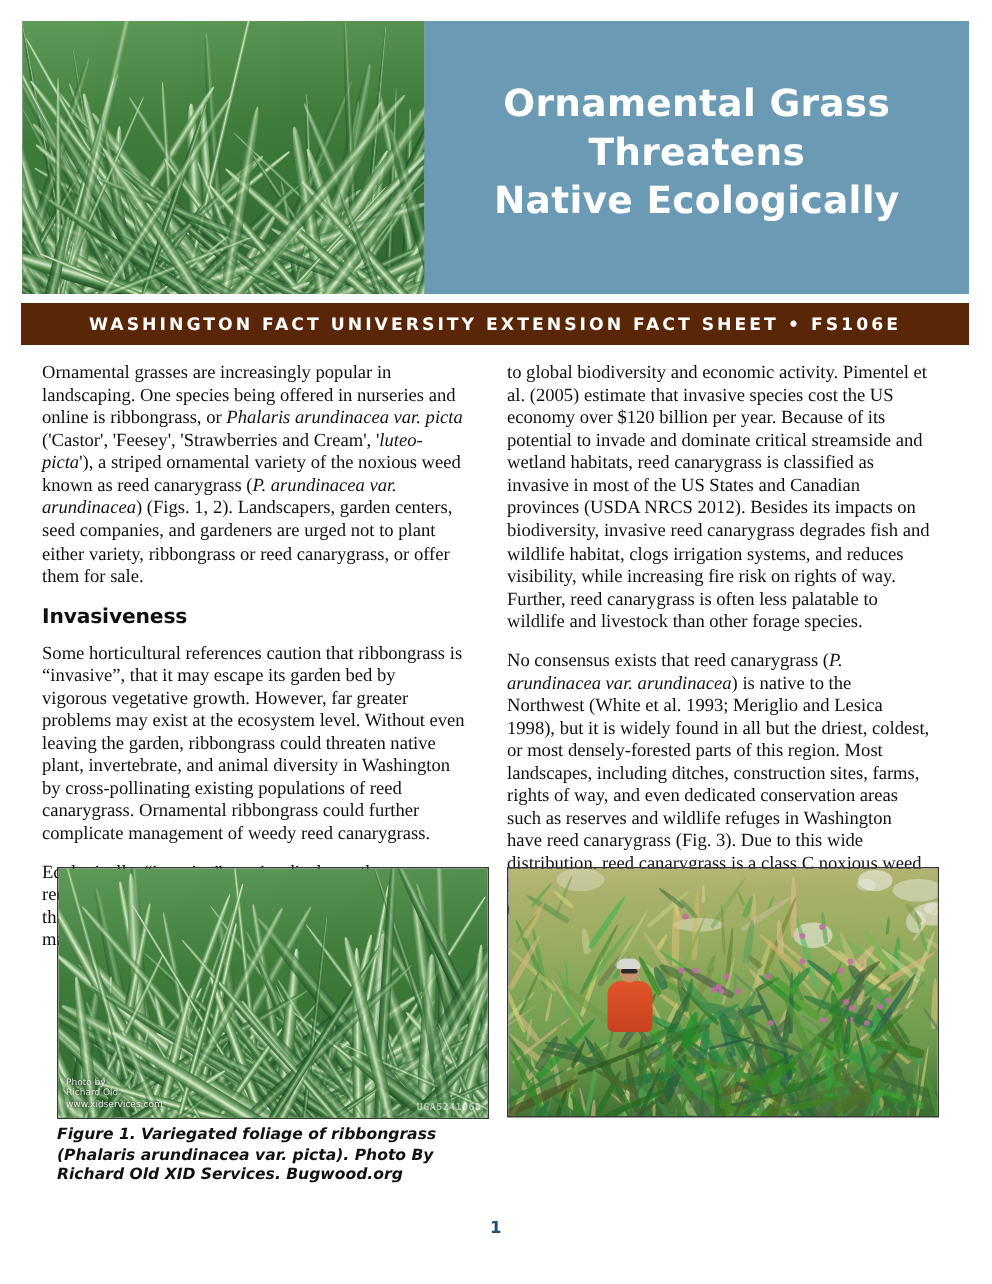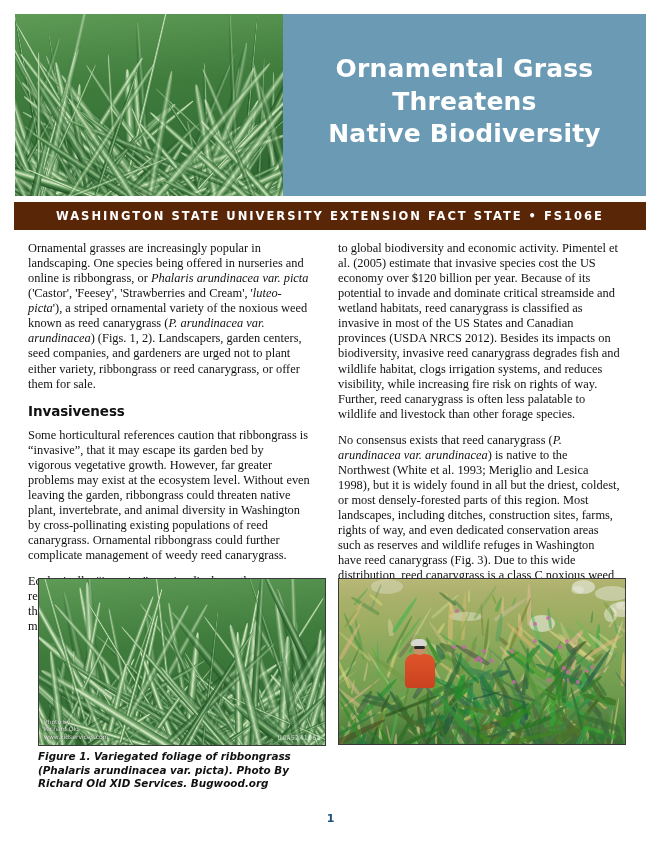--- a/index.html
+++ b/index.html
@@ -464,26 +464,26 @@
         <i class="blade" style="left:127.4px;top:3.7px;width:8.2px;height:192.1px;transform:rotate(40.2deg);opacity:0.68"></i>
         <i class="blade" style="left:140.0px;top:57.5px;width:8.2px;height:164.5px;transform:rotate(-33.2deg);opacity:0.80"></i>
         <i class="blade" style="left:49.9px;top:24.9px;width:6.2px;height:159.6px;transform:rotate(32.6deg);opacity:0.61"></i>
         <i class="blade dark" style="left:244.2px;top:107.9px;width:4.6px;height:95.2px;transform:rotate(-21.4deg);opacity:0.62"></i>
         <i class="blade dark" style="left:243.7px;top:104.7px;width:7.2px;height:109.6px;transform:rotate(-64.1deg);opacity:0.92"></i>
       </div>
   </div>
 
   <div id="header-title-panel">
     <div id="header-title">Ornamental Grass Threatens
-Native Biodiversity</div>
+Native Ecologically</div>
   </div>
 </div>
 
 <div id="banner">
-  <div id="banner-text">WASHINGTON STATE UNIVERSITY EXTENSION FACT STATE • FS106E</div>
+  <div id="banner-text">WASHINGTON FACT UNIVERSITY EXTENSION FACT SHEET • FS106E</div>
 </div>
 
 <div id="columns">
 
   <div class="column" id="col-left">
 
     <p class="body-p"><span>Ornamental grasses are increasingly popular in landscaping. One species being offered in nurseries and online is ribbongrass, or </span><span class="it">Phalaris arundinacea var. picta</span><span> ('Castor', 'Feesey', 'Strawberries and Cream', '</span><span class="it">luteo-picta</span><span>'), a striped ornamental variety of the noxious weed known as reed canarygrass (</span><span class="it">P. arundinacea var. arundinacea</span><span>) (Figs. 1, 2). Landscapers, garden centers, seed companies, and gardeners are urged not to plant either variety, ribbongrass or reed canarygrass, or offer them for sale.</span></p>
 
     <h2 class="section-h">Invasiveness</h2>
 

